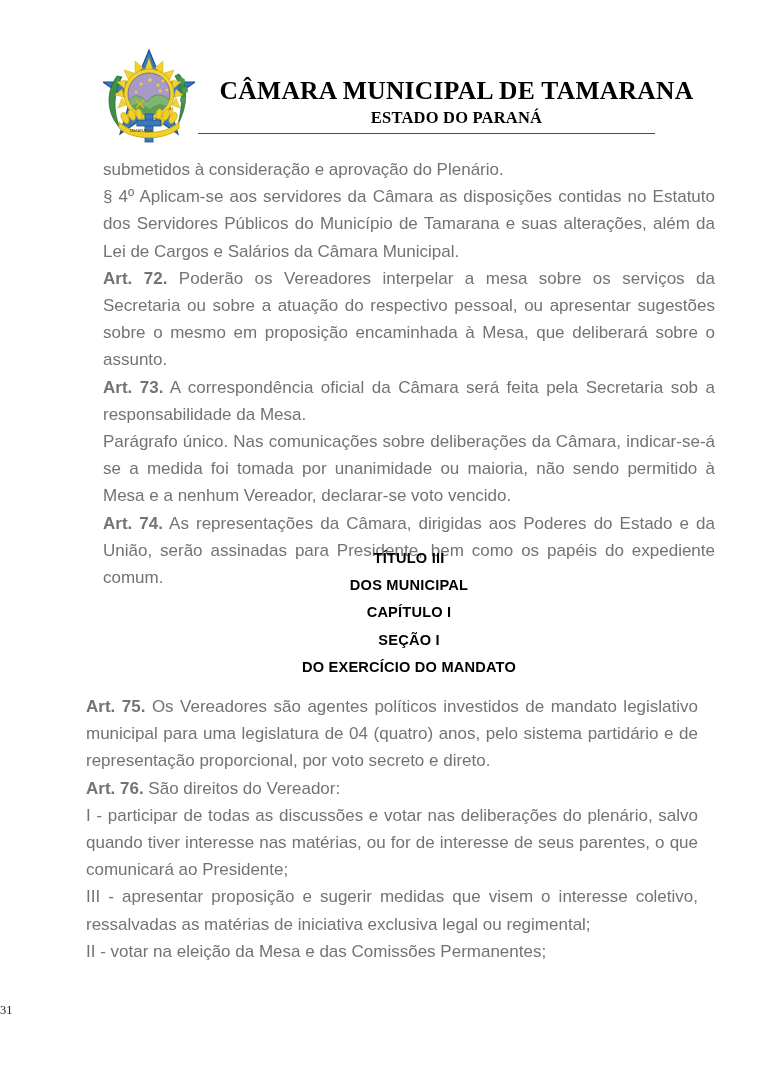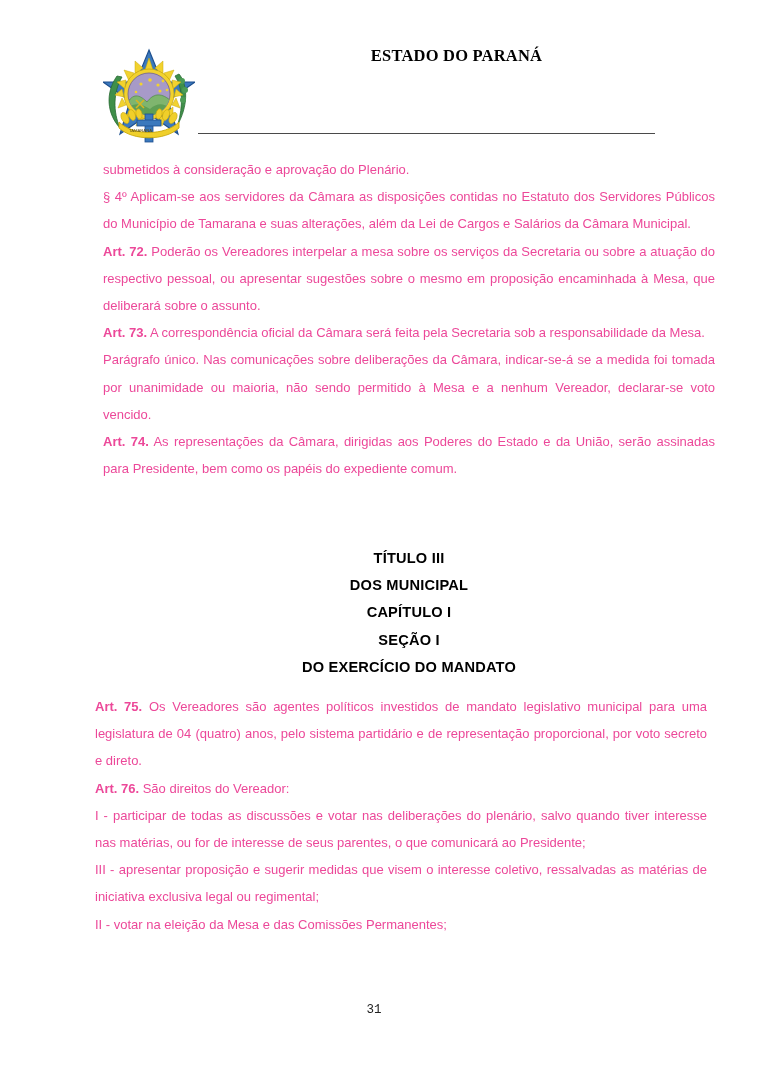--- a/index.html
+++ b/index.html
@@ -67,25 +67,25 @@
 
   
   .body-block {
     position: absolute;
     left: 103px;
     top: 156px;
     width: 612px;
   }
   p.para {
     margin: 0;
-    font-size: 13px;
+    font-size: 17px;
     line-height: 27.2px;
     text-align: justify;
     text-justify: inter-word;
-    color: #ec4899;
+    color: #737373;
   }
   p.para.last-left {
     text-align: left;
   }
   .art {
     font-weight: bold;
   }
 
   
   .headings {
@@ -98,34 +98,34 @@
   .heading-line {
     font-size: 14.6px;
     font-weight: bold;
     line-height: 27.2px;
     letter-spacing: 0.2px;
   }
 
   
   .body-block2 {
     position: absolute;
-    left: 95px;
+    left: 86px;
     top: 693px;
     width: 612px;
   }
 
   
   .page-number {
     position: absolute;
     left: 0;
     top: 1003px;
     width: 748px;
-    text-align: center;
+    text-align: left;
     font-size: 12.5px;
-    font-family: Liberation Mono, monospace;
+    font-family: Liberation Serif, serif;
     color: #222;
   }
 </style>
 </head>
 <body>
 
 <div class="page">
 
   <div class="header">
 
@@ -200,20 +200,21 @@
         </g>
 
         <path d="M16,74 C30,88 62,88 76,74 L76,80 C62,93 30,93 16,80 Z" fill="#f0cf2a" stroke="#c9a90d" stroke-width="0.9"></path>
         <g fill="#5a4a10" font-family="Liberation Sans, sans-serif" font-size="4.2">
           <text x="26" y="84">TAMARANA</text>
         </g>
       </svg>
     </div>
 
     <div class="header-text">
+      <div class="org-title">CÂMARA MUNICIPAL DE TAMARANA</div>
       <div class="org-subtitle">ESTADO DO PARANÁ</div>
     </div>
   </div>
 
   <div class="header-rule"></div>
 
   <div class="body-block">
     <p class="para">
       <span>submetidos à consideração e aprovação do Plenário.</span>
     </p>

